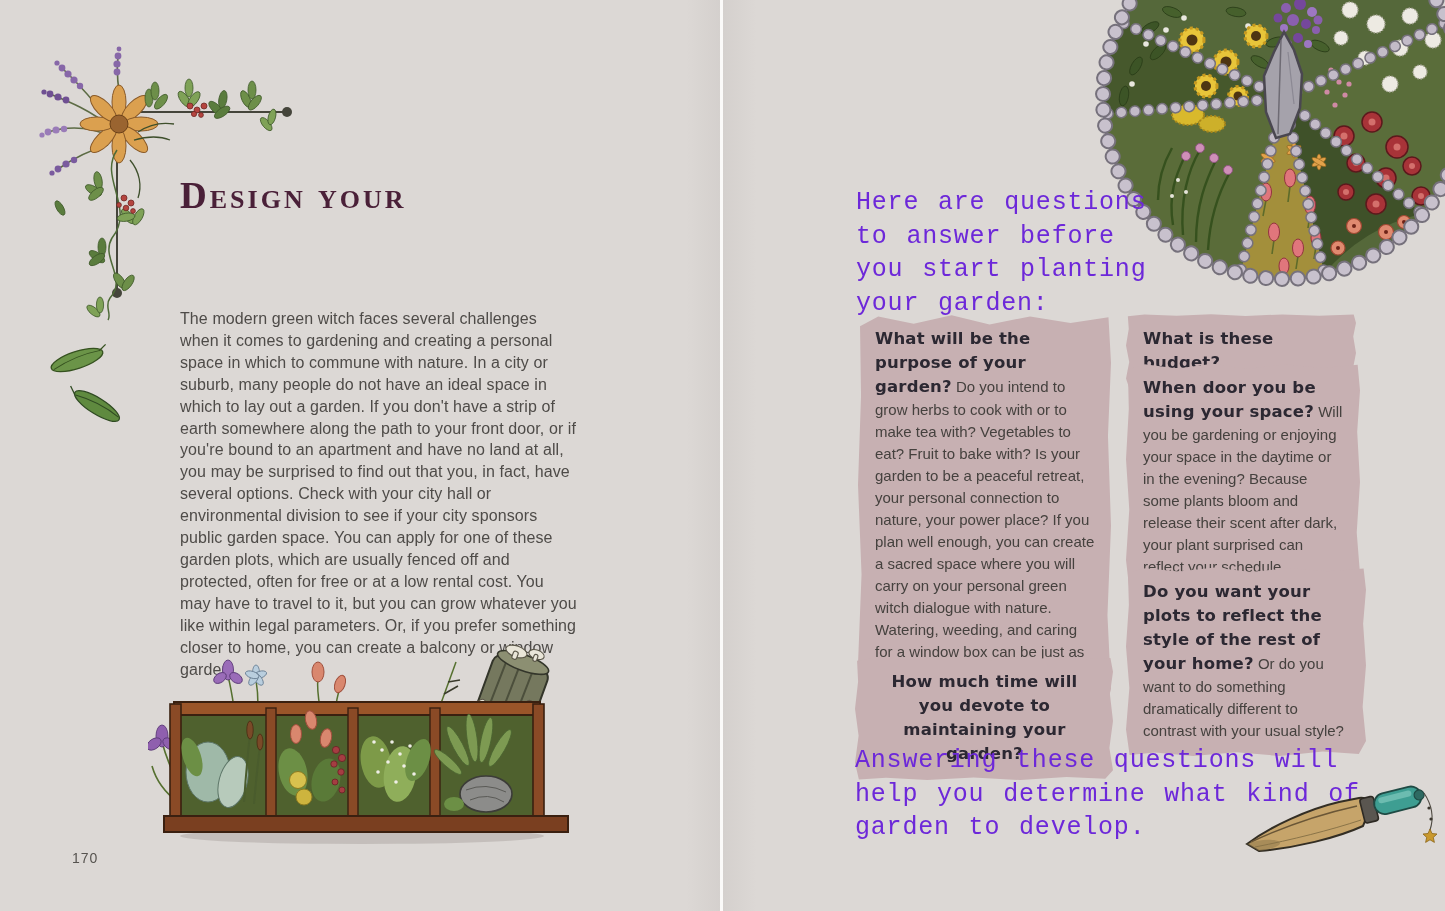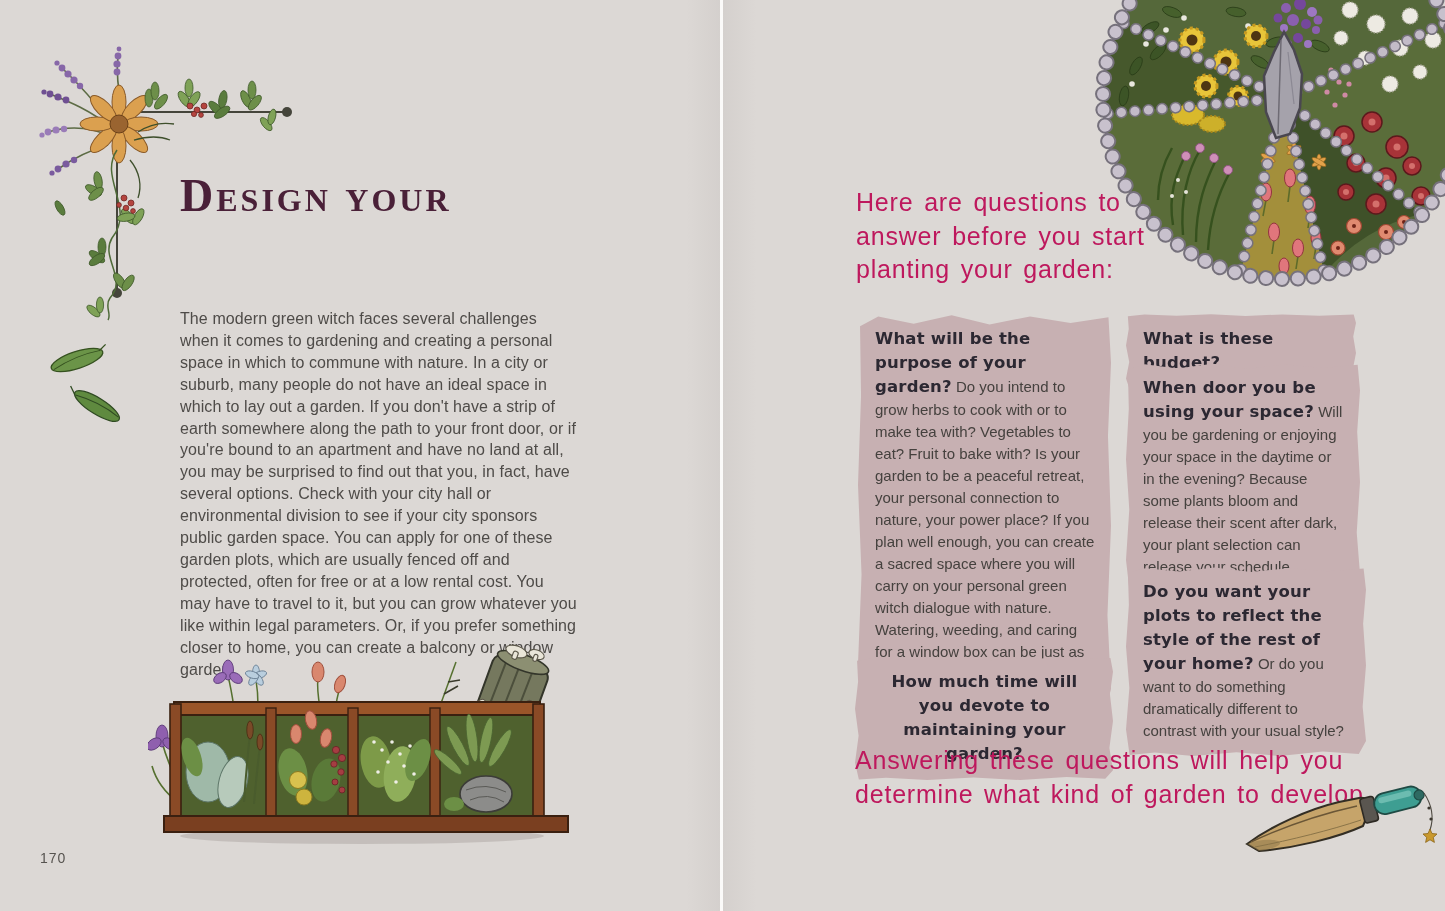--- a/index.html
+++ b/index.html
@@ -19,38 +19,38 @@
   .gutter-shade-l { left:686px; background:linear-gradient(to right, rgba(90,80,80,0) , rgba(90,80,80,0.06)); }
   .gutter-shade-r { left:723px; background:linear-gradient(to left, rgba(90,80,80,0) , rgba(90,80,80,0.06)); }
 
   .art { position:absolute; }
 
   
   .title {
     position:absolute; left:180px; top:168px;
     font-family:"Liberation Serif", serif;
     font-variant:small-caps; font-weight:600;
-    font-size:46px; line-height:55px; letter-spacing:3px;
+    font-size:37px; line-height:55px; letter-spacing:3px;
     color:#4a2038; text-transform:lowercase;
   }
   .title div::first-letter { text-transform:uppercase; }
   .title .tl { display:block; }
   .body-text {
     position:absolute; left:180px; top:308px; width:398px; margin:0;
     font-size:16px; line-height:21.9px; color:#4e4b48; letter-spacing:0.1px;
   }
   .folio {
-    position:absolute; top:850px; font-size:14px; color:#56534f; letter-spacing:1px;
+    position:absolute; top:850px; font-size:14px; color:#56534f; letter-spacing:1px;margin-left:32px;
   }
   .folio-left { left:40px; }
 
   
   .serif-block {
-    position:absolute; font-family:Liberation Sans, sans-serif;
-    color:#be185d; font-size:25px; line-height:33.5px;
+    position:absolute; font-family:Liberation Mono, monospace;
+    color:#6d28d9; font-size:25px; line-height:33.5px;
     letter-spacing:0.8px; word-spacing:3px;
   }
   .intro   { left:133px; top:186px; width:310px; }   
   .closing { left:132px; top:744px; width:520px; }
 
   .qbox {
     position:absolute; background:#c7b0b2; color:#45413e;
     padding:13px 16px 14px 17px; box-sizing:border-box;
     font-size:15px; line-height:22px;
     clip-path: polygon(0.8% 3%, 8% 0.6%, 22% 2.4%, 37% 0.3%, 52% 2.6%, 68% 0.6%,
@@ -610,21 +610,21 @@
     <div class="qbox qbox-2">
       <span class="qlead">How much time will you devote to maintaining your garden?</span>
     </div>
 
     <div class="qbox qbox-3">
       <span class="qlead">What is these budget?</span>
     </div>
 
     <div class="qbox qbox-4">
       <span class="qlead">When door you be using your space?</span>
-      <span class="qbody">Will you be gardening or enjoying your space in the daytime or in the evening? Because some plants bloom and release their scent after dark, your plant selection can release your schedule.</span>
+      <span class="qbody">Will you be gardening or enjoying your space in the daytime or in the evening? Because some plants bloom and release their scent after dark, your plant surprised can reflect your schedule.</span>
     </div>
 
     <div class="qbox qbox-5">
       <span class="qlead">Do you want your plots to reflect the style of the rest of your home?</span>
       <span class="qbody">Or do you want to do something dramatically different to contrast with your usual style?</span>
     </div>
 
     <div class="serif-block closing">Answering these questions will help you determine what kind of garden to develop.</div>
 
     <svg class="art" style="left:518px; top:778px;" width="205" height="88" viewBox="0 0 205 88">

